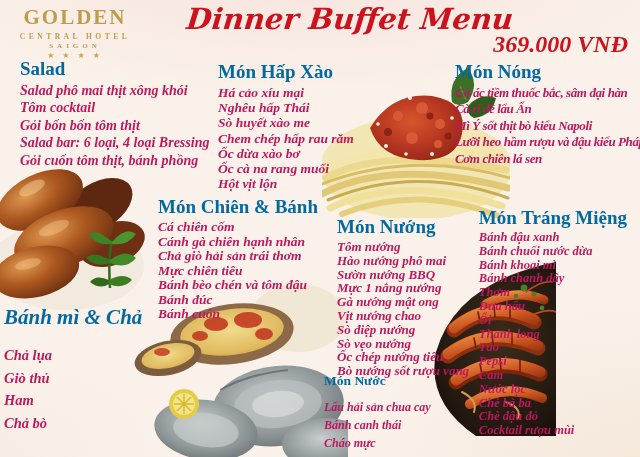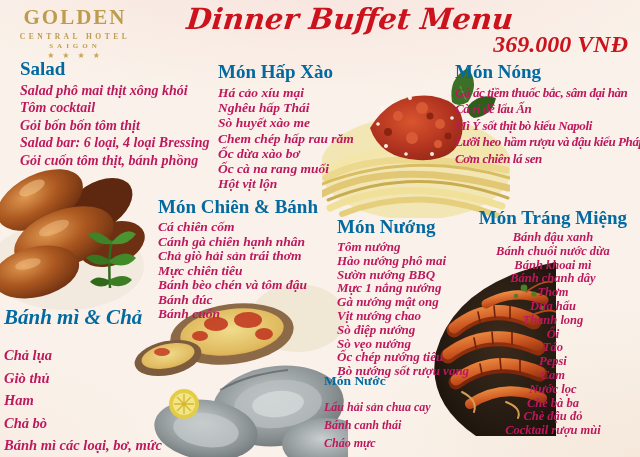--- a/index.html
+++ b/index.html
@@ -35,21 +35,21 @@
   .s-salad  { left:20px;  top:57px; }
   .s-salad  .mi { font-size:14px;   line-height:17.4px; }
   .s-hap    { left:218px; top:60px; }
   .s-hap    .mi { font-size:13.5px; line-height:15.2px; }
   .s-nong   { left:455px; top:60px; }
   .s-nong   .mi { font-size:13px;   line-height:16.4px; letter-spacing:-0.4px; }
   .s-chien  { left:158px; top:195px; }
   .s-chien  .mi { font-size:13.5px; line-height:14.5px; }
   .s-nuong  { left:337px; top:215px; }
   .s-nuong  .mi { font-size:13px;   line-height:13.8px; }
-  .s-trang  { right:13px; top:206px; text-align:center; }
+  .s-trang  { right:13px; top:206px; text-align:left; }
   .s-trang  .mi { font-size:12.5px; line-height:13.8px; }
   .s-banhmi { left:4px;  top:306px; }
   .s-banhmi .hd { font-size:21px; font-style:italic; margin-bottom:15px; }
   .s-banhmi .mi { font-size:14.5px; line-height:22.5px; }
   .s-nuoc   { left:324px; top:373px; }
   .s-nuoc   .hd { font-size:13.5px; line-height:16px; margin-bottom:9px; }
   .s-nuoc   .mi { font-size:12px;   line-height:18px; }
 
   #photo-wings     { left:-6px;  top:148px; width:162px; height:168px; }
   #photo-spaghetti { left:322px; top:58px;  width:188px; height:160px; }
@@ -307,40 +307,39 @@
 
 <div class="sec s-trang">
   <div class="hd">Món Tráng Miệng</div>
   <div>
       <div class="mi">Bánh đậu xanh</div>
       <div class="mi">Bánh chuối nước dừa</div>
       <div class="mi">Bánh khoai mì</div>
       <div class="mi">Bánh chanh dây</div>
       <div class="mi">Thơm</div>
       <div class="mi">Dưa hấu</div>
+      <div class="mi">Ổi</div>
       <div class="mi">Thanh long</div>
-      <div class="mi">Ổi</div>
       <div class="mi">Táo</div>
       <div class="mi">Pepsi</div>
       <div class="mi">Cam</div>
       <div class="mi">Nước lọc</div>
       <div class="mi">Chè bà ba</div>
       <div class="mi">Chè đậu đỏ</div>
       <div class="mi">Cocktail rượu mùi</div>
     </div>
 </div>
 
 <div class="sec s-banhmi">
   <div class="hd">Bánh mì &amp; Chả</div>
   <div>
       <div class="mi">Chả lụa</div>
       <div class="mi">Giò thủ</div>
       <div class="mi">Ham</div>
       <div class="mi">Chả bò</div>
-      <div class="mi">Bánh mì các loại, bơ, mức</div>
     </div>
 </div>
 
 <div class="sec s-nuoc">
   <div class="hd">Món Nước</div>
   <div>
       <div class="mi">Lẩu hải sản chua cay</div>
       <div class="mi">Bánh canh thái</div>
       <div class="mi">Cháo mực</div>
     </div>

